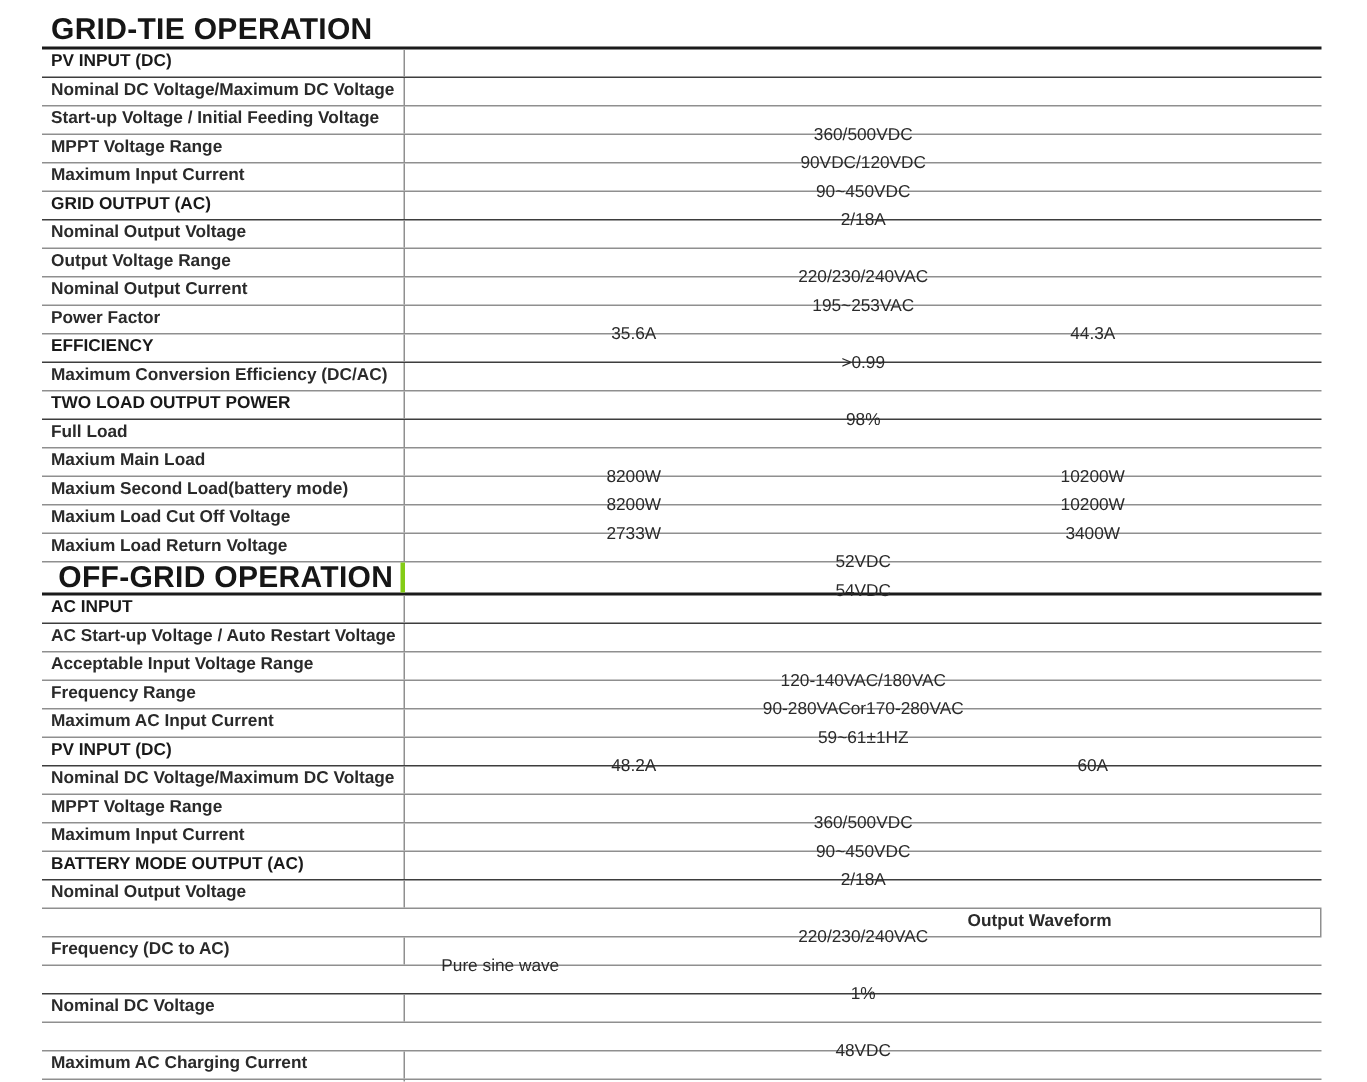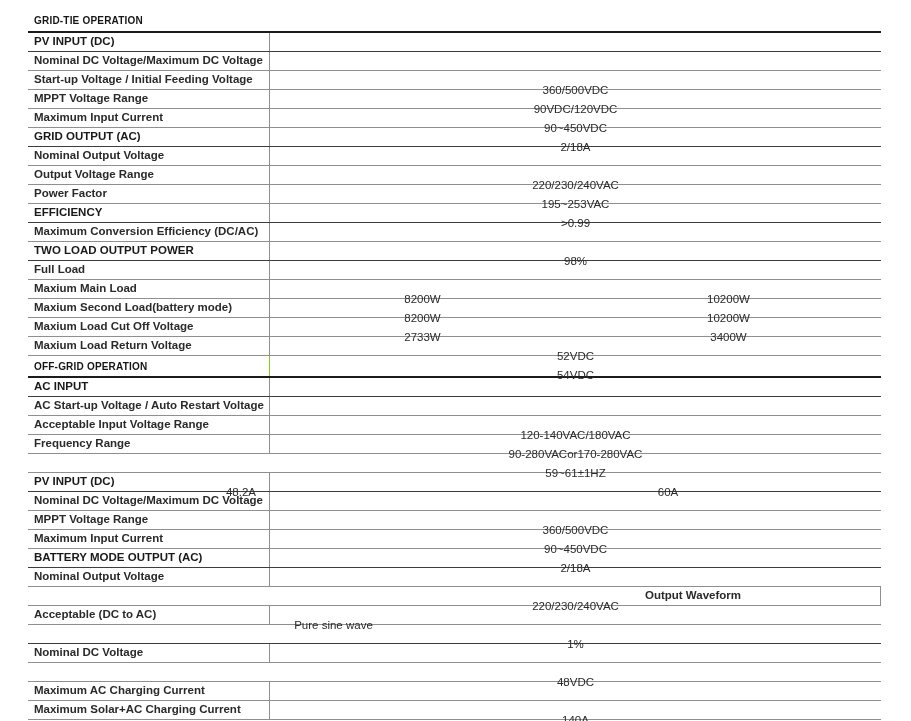--- a/index.html
+++ b/index.html
@@ -32,23 +32,23 @@
   }
   .title-row.first { height: 21px; }
   .title-cell {
     width: 242px;
     box-sizing: border-box;
     padding-left: 6px;
     display: flex;
     align-items: center;
     white-space: nowrap;
   }
-  .title-row:not(.no-divider) .title-cell { border-right: 1px solid #84cc16; }
+  .title-row:not(.no-divider) .title-cell { border-right: 3px solid #84cc16; justify-content: center; }
   .title-text {
-    font-size: 10px;
+    font-size: 20px;
     font-weight: bold;
     color: #161616;
     letter-spacing: 0.2px;
   }
   .title-rest { flex: 1; }
   
   .row {
     display: flex;
     align-items: stretch;
     height: 18px;
@@ -119,20 +119,25 @@
       </div>
       <div class="row">
         <div class="cell label">Nominal Output Voltage</div>
         <div class="cell value">220/230/240VAC</div>
       </div>
       <div class="row">
         <div class="cell label">Output Voltage Range</div>
         <div class="cell value">195~253VAC</div>
       </div>
       <div class="row">
+        <div class="cell label">Nominal Output Current</div>
+        <div class="cell value split-left">35.6A</div>
+        <div class="cell value">44.3A</div>
+      </div>
+      <div class="row">
         <div class="cell label">Power Factor</div>
         <div class="cell value">&gt;0.99</div>
       </div>
       <div class="row header-row">
         <div class="cell label">EFFICIENCY</div>
         <div class="cell value"></div>
       </div>
       <div class="row">
         <div class="cell label">Maximum Conversion Efficiency (DC/AC)</div>
         <div class="cell value">98%</div>
@@ -180,20 +185,21 @@
       </div>
       <div class="row">
         <div class="cell label">Acceptable Input Voltage Range</div>
         <div class="cell value">90-280VACor170-280VAC</div>
       </div>
       <div class="row">
         <div class="cell label">Frequency Range</div>
         <div class="cell value">59~61±1HZ</div>
       </div>
       <div class="row">
+        <div class="cell label">Maximum AC Input Current</div>
         <div class="cell value split-left">48.2A</div>
         <div class="cell value">60A</div>
       </div>
       <div class="row header-row">
         <div class="cell label">PV INPUT (DC)</div>
         <div class="cell value"></div>
       </div>
       <div class="row">
         <div class="cell label">Nominal DC Voltage/Maximum DC Voltage</div>
         <div class="cell value">360/500VDC</div>
@@ -212,21 +218,21 @@
       </div>
       <div class="row">
         <div class="cell label">Nominal Output Voltage</div>
         <div class="cell value">220/230/240VAC</div>
       </div>
       <div class="row">
         <div class="cell value">Pure sine wave</div>
         <div class="cell label">Output Waveform</div>
       </div>
       <div class="row">
-        <div class="cell label">Acceptable (DC to AC)</div>
+        <div class="cell label">Frequency (DC to AC)</div>
         <div class="cell value">1%</div>
       </div>
       <div class="row header-row">
         <div class="cell value"></div>
       </div>
       <div class="row">
         <div class="cell label">Nominal DC Voltage</div>
         <div class="cell value">48VDC</div>
       </div>
       <div class="row">

